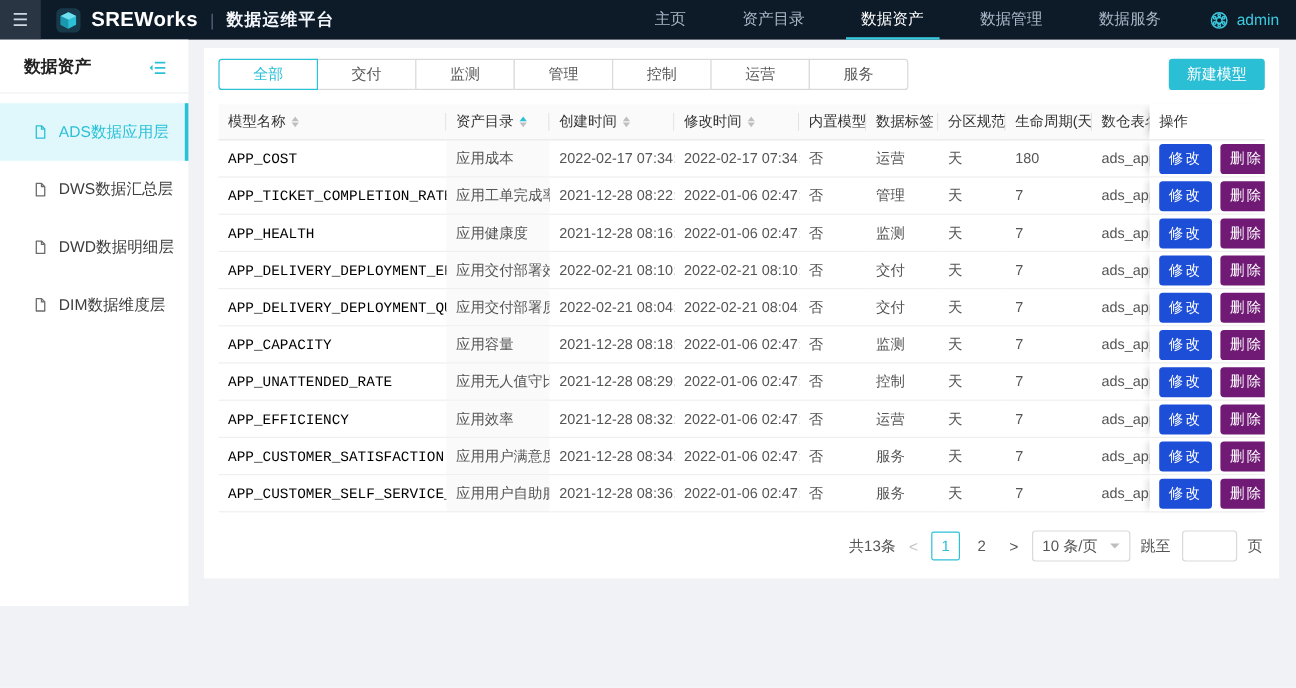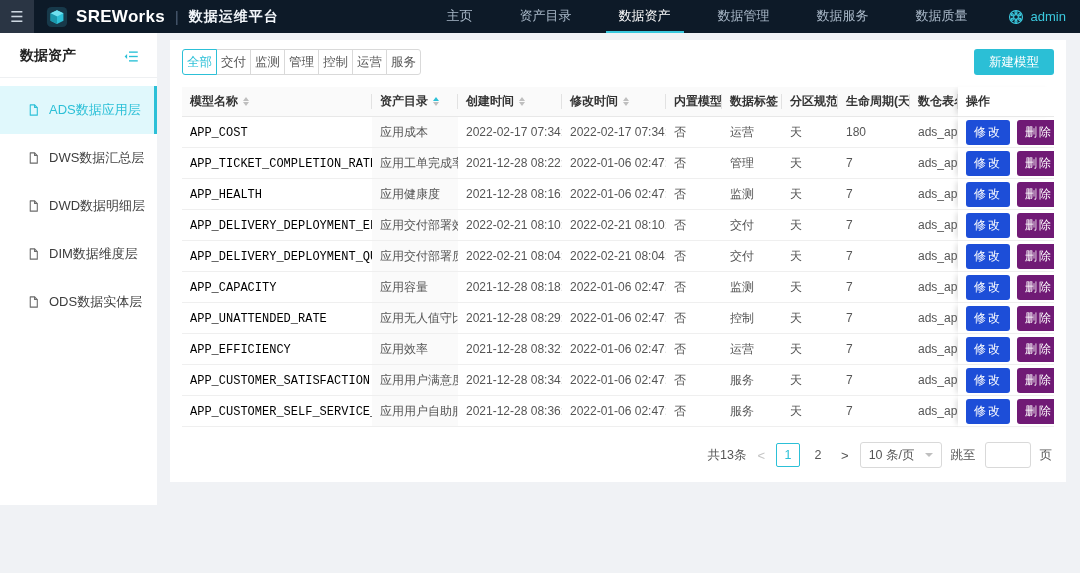--- a/index.html
+++ b/index.html
@@ -33,31 +33,31 @@
     font-size:13px; color:#3d3d3d; cursor:pointer; border-right:3px solid transparent; }
   .side-item .file-ic { color:#6b6b6b; display:inline-flex; }
   .side-item.active { background:#e0f8fc; color:#2cc0d7; border-right-color:#2cc0d7; }
   .side-item.active .file-ic { color:#2cc0d7; }
 
   
   .panel { background:#ffffff; margin:7px 14px 0 13px; width:896px; min-height:420px;
     padding:9px 12px 14px 12px; }
   .toolbar { display:flex; align-items:center; justify-content:space-between; margin-bottom:12px; }
   .tabs { display:flex; }
-  .tab { height:26px; line-height:24px; padding:0 4px; border:1px solid #d9d9d9; background:#fff;
+  .tab { height:26px; line-height:24px; padding:0 28px; border:1px solid #d9d9d9; background:#fff;
     font-size:12.5px; color:#595959; margin-left:-1px; cursor:pointer; position:relative; }
   .tab:first-child { border-radius:3px 0 0 3px; margin-left:0; }
   .tab:last-child { border-radius:0 3px 3px 0; }
   .tab.active { color:#2cc0d7; border-color:#2cc0d7; z-index:2; }
   .btn-primary { background:#2bbfd6; color:#fff; border:none; border-radius:3px; height:26px;
     padding:0 15px; font-size:12.5px; cursor:pointer; font-family:inherit; }
 
   
   table { width:100%; border-collapse:separate; border-spacing:0; table-layout:fixed; font-size:12px; }
-  th { background:#fafafa; font-weight:bold; color:#333; text-align:right; padding:6px 8px;
+  th { background:#fafafa; font-weight:normal; color:#333; text-align:right; padding:6px 8px;
     border-bottom:1px solid #e8e8e8; height:27px; position:relative; white-space:nowrap;margin-left:40px; }
   th .th-inner { display:flex; align-items:center; }
   th:not(.col-actions)::after { content:""; position:absolute; right:0; top:7px; bottom:7px;
     width:1px; background:#e2e2e2; }
   td { padding:0 8px; height:31px; border-bottom:1px solid #efefef; color:#555;
     white-space:nowrap; overflow:hidden; }
   td.col-alias { background:#fafafa;margin-left:35px; }
   td.col-name a { color:#000000; text-decoration:none; cursor:pointer;font-family:Liberation Mono, monospace; }
   th.col-actions, td.col-actions { background:#fff;
     box-shadow:-5px 0 5px -3px rgba(0,0,0,0.13); }
@@ -104,21 +104,20 @@
     <span class="brand-name">SREWorks</span>
     <span class="brand-sep">|</span>
     <span class="platform-name">数据运维平台</span>
   </div>
   <nav class="topnav" id="topnav">
       <div class="nav-item">主页</div>
       <div class="nav-item">资产目录</div>
       <div class="nav-item active">数据资产</div>
       <div class="nav-item">数据管理</div>
       <div class="nav-item">数据服务</div>
-      <div class="nav-item">数据质量</div>
     </nav>
   <div class="user">
     <span style="display:inline-flex">
       <svg width="18" height="18" viewBox="0 0 24 24" fill="none" stroke="#3bc9de" stroke-width="1.6">
         <circle cx="12" cy="12" r="8.6"></circle>
         <circle cx="12" cy="12" r="3.2"></circle>
         <circle cx="12" cy="6.2" r="1.4"></circle>
         <circle cx="17" cy="9" r="1.4"></circle>
         <circle cx="17" cy="15" r="1.4"></circle>
         <circle cx="12" cy="17.8" r="1.4"></circle>
@@ -173,29 +172,20 @@
         </li>
         <li class="side-item">
           <span class="file-ic">
             <svg width="13" height="14" viewBox="0 0 24 24" fill="none" stroke="currentColor" stroke-width="2">
               <path d="M6 2.5h8l5 5v14H6z" stroke-linejoin="round"></path>
               <path d="M14 2.5v5h5"></path>
             </svg>
           </span>
           <span>DIM数据维度层</span>
         </li>
-        <li class="side-item">
-          <span class="file-ic">
-            <svg width="13" height="14" viewBox="0 0 24 24" fill="none" stroke="currentColor" stroke-width="2">
-              <path d="M6 2.5h8l5 5v14H6z" stroke-linejoin="round"></path>
-              <path d="M14 2.5v5h5"></path>
-            </svg>
-          </span>
-          <span>ODS数据实体层</span>
-        </li>
       </ul>
   </aside>
 
   <main class="panel">
     <div class="toolbar">
       <div class="tabs" id="tabs">
           <div class="tab active">全部</div>
           <div class="tab">交付</div>
           <div class="tab">监测</div>
           <div class="tab">管理</div>

